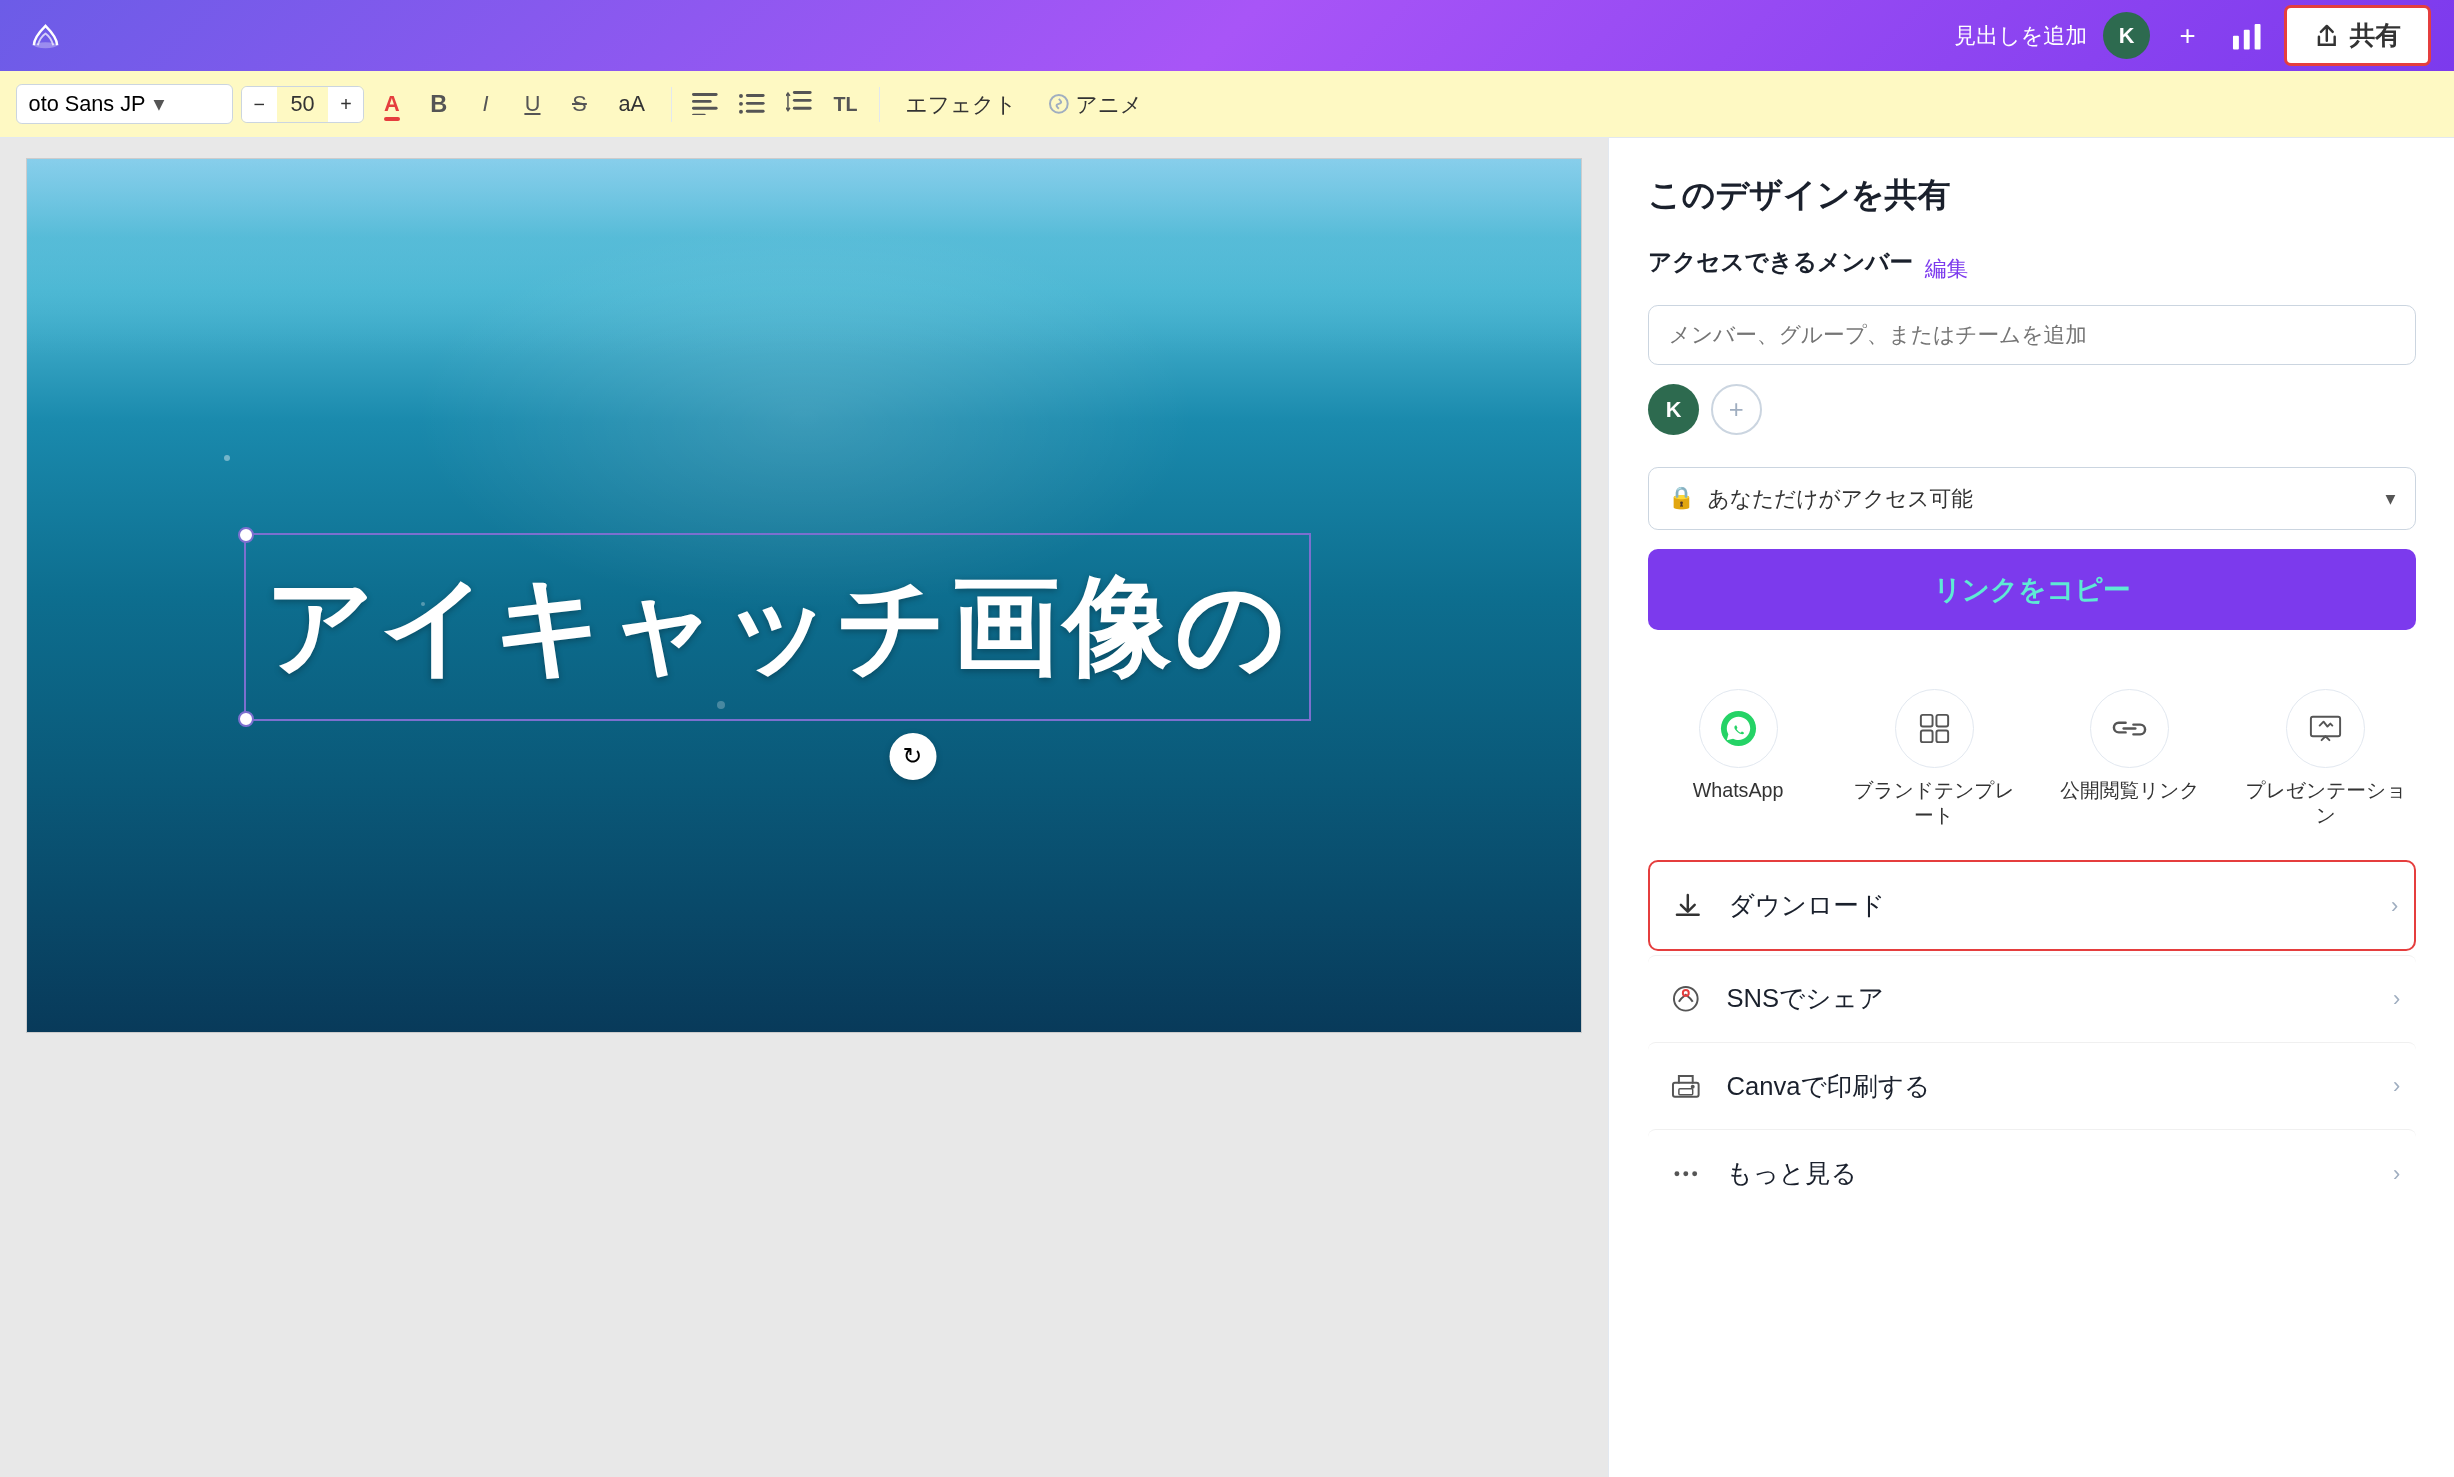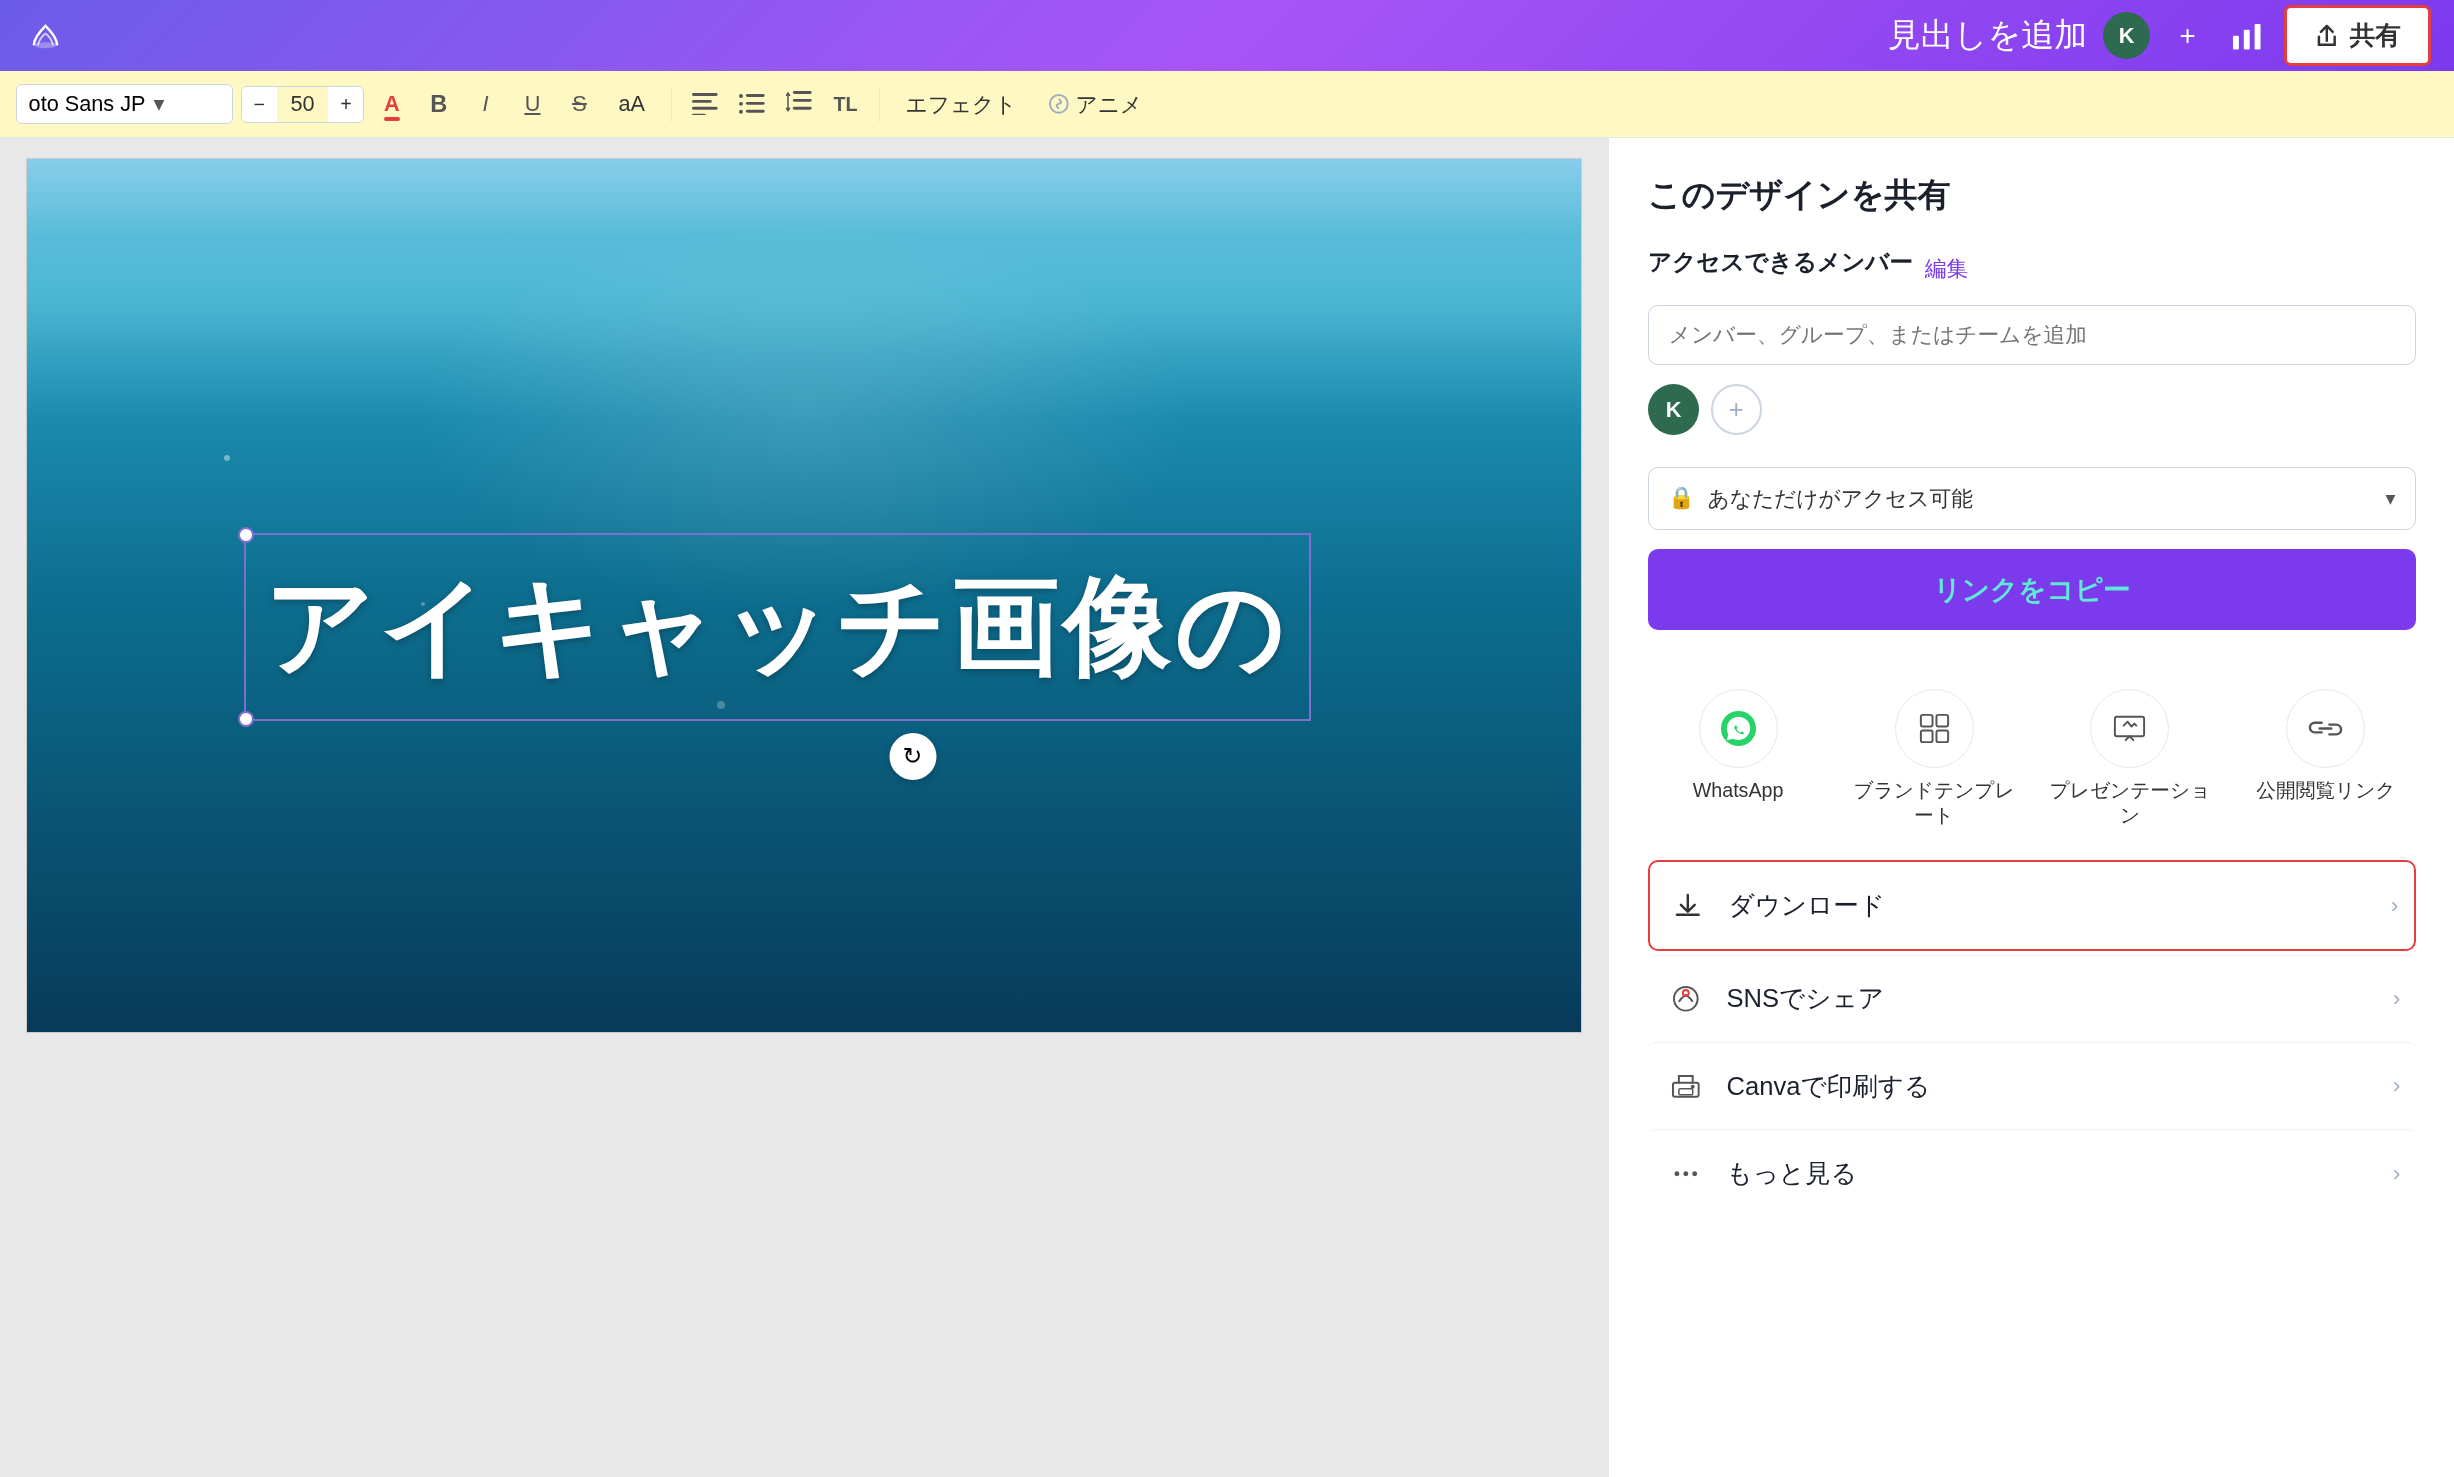--- a/index.html
+++ b/index.html
@@ -33,21 +33,21 @@
       font-size: 21.7px;
     }
     .header-spacer { flex: 1; }
     .header-right {
       display: flex;
       align-items: center;
       gap: 15.8px;
     }
     .header-btn-text {
       color: white;
-      font-size: 33px;
+      font-size: 22px;
       font-weight: 500;
       cursor: pointer;
     }
     .avatar-circle {
       width: 47px;
       height: 47px;
       border-radius: 50%;
       background: #2d6a4f;
       color: white;
       display: flex;
@@ -601,37 +601,37 @@
             <rect x="5" y="21" width="12" height="12" rx="2" stroke="#555" stroke-width="2"></rect>
             <rect x="21" y="21" width="12" height="12" rx="2" stroke="#555" stroke-width="2"></rect>
           </svg>
         </div>
         <span class="share-icon-label">ブランドテンプレート</span>
       </div>
 
       <div class="share-icon-item">
         <div class="share-icon-circle">
           <svg width="37" height="37" viewBox="0 0 38 38" fill="none">
+            <path d="M15 23 L8 23 C5.2 23 3 20.8 3 18 C3 15.2 5.2 13 8 13 L15 13" stroke="#555" stroke-width="2.5" stroke-linecap="round"></path>
+            <path d="M23 15 L30 15 C32.8 15 35 17.2 35 20 C35 22.8 32.8 25 30 25 L23 25" stroke="#555" stroke-width="2.5" stroke-linecap="round"></path>
+            <line x1="13" y1="19" x2="25" y2="19" stroke="#555" stroke-width="2.5" stroke-linecap="round"></line>
+          </svg>
+        </div>
+        <span class="share-icon-label">公開閲覧リンク</span>
+      </div>
+
+      <div class="share-icon-item">
+        <div class="share-icon-circle">
+          <svg width="37" height="37" viewBox="0 0 38 38" fill="none">
             <rect x="4" y="7" width="30" height="20" rx="2" stroke="#555" stroke-width="2"></rect>
             <path d="M15 31 L19 27 L23 31" stroke="#555" stroke-width="2" stroke-linecap="round" stroke-linejoin="round"></path>
             <path d="M13 16 L17 12 L21 17 L24 14 L26 16" stroke="#555" stroke-width="2" stroke-linecap="round" stroke-linejoin="round"></path>
           </svg>
         </div>
         <span class="share-icon-label">プレゼンテーション</span>
-      </div>
-
-      <div class="share-icon-item">
-        <div class="share-icon-circle">
-          <svg width="37" height="37" viewBox="0 0 38 38" fill="none">
-            <path d="M15 23 L8 23 C5.2 23 3 20.8 3 18 C3 15.2 5.2 13 8 13 L15 13" stroke="#555" stroke-width="2.5" stroke-linecap="round"></path>
-            <path d="M23 15 L30 15 C32.8 15 35 17.2 35 20 C35 22.8 32.8 25 30 25 L23 25" stroke="#555" stroke-width="2.5" stroke-linecap="round"></path>
-            <line x1="13" y1="19" x2="25" y2="19" stroke="#555" stroke-width="2.5" stroke-linecap="round"></line>
-          </svg>
-        </div>
-        <span class="share-icon-label">公開閲覧リンク</span>
       </div>
     </div>
 
     
     <div class="share-menu-item highlighted">
       <div class="share-menu-icon">
         <svg width="29.6" height="29.6" viewBox="0 0 30 30" fill="none">
           <path d="M15 4 L15 20 M8 14 L15 21 L22 14" stroke="#333" stroke-width="2.5" stroke-linecap="round" stroke-linejoin="round"></path>
           <path d="M4 24 L26 24" stroke="#333" stroke-width="2.5" stroke-linecap="round"></path>
         </svg>

